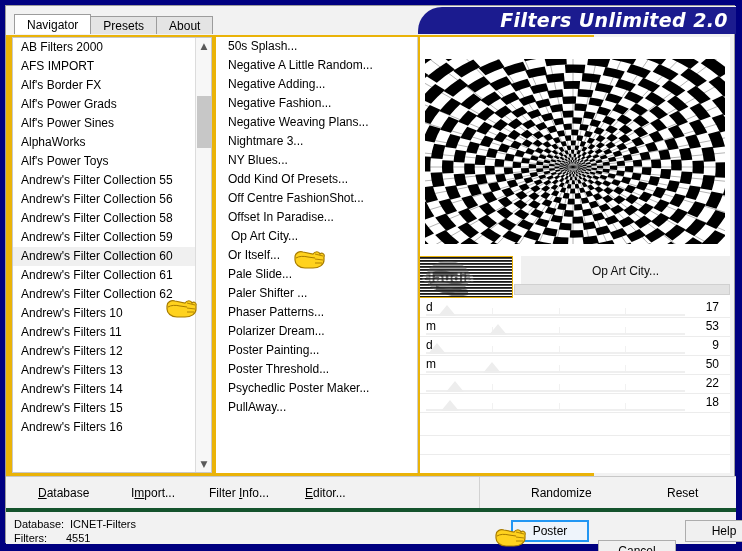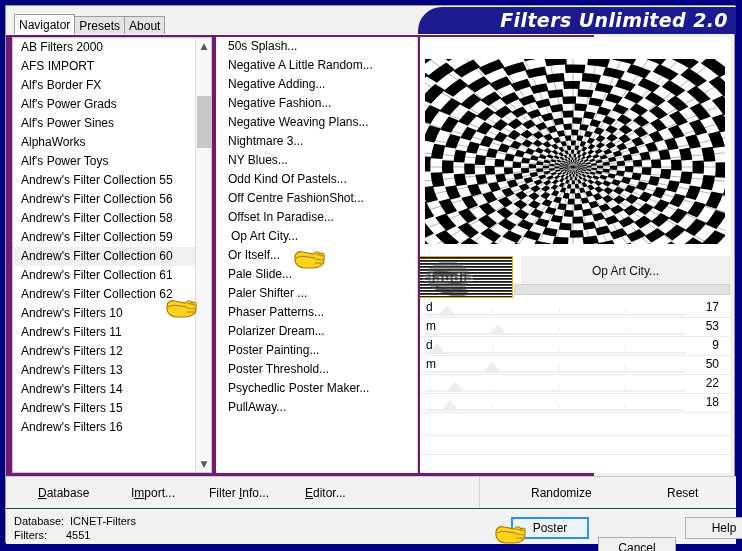--- a/index.html
+++ b/index.html
@@ -44,41 +44,41 @@
     font-family:"DejaVu Sans", sans-serif;
     white-space:nowrap;
   }
   
   .tabs{
     position:absolute;left:8px;top:9px;height:20px;
     display:flex;align-items:flex-end;
   }
   .tab{
     height:19px;line-height:19px;
-    padding:0 4px;
+    padding:0 12px;
     font-size:12px;
     color:#000;
     background:#e4e4e4;
     border:1px solid #9c9c9c;
     border-bottom:none;
     margin-right:-1px;
     box-sizing:border-box;
     cursor:default;
   }
   .tab.active{
     background:#ffffff;
     height:21px;line-height:21px;
     font-weight:normal;
     border-bottom:1px solid #ffffff;
     z-index:3;
   }
   
   .body-area{
     position:absolute;left:0;top:29px;width:588px;height:441px;
-    background:#701a75;
+    background:#eab308;
   }
   
   .list-left{
     position:absolute;left:6px;top:2px;width:200px;height:436px;
     background:#ffffff;
     border:1px solid #c8c8c8;
     box-sizing:border-box;
     overflow:hidden;
   }
   .list-left-inner{
@@ -205,21 +205,21 @@
     font-size:12px;color:#000;cursor:default;white-space:nowrap;
   }
   .cmd u{text-decoration:underline;}
   .cmd-sep{
     position:absolute;left:473px;top:0;width:1px;height:31px;background:#d2d2d2;
   }
   
   .statusbar{
     position:absolute;left:0;top:502px;width:730px;height:36px;
     background:#f2f2f2;
-    border-top:1px solid #14532d;
+    border-top:4px solid #14532d;
     box-sizing:border-box;
   }
   .stat-line{
     position:absolute;left:8px;font-size:11px;color:#000;white-space:nowrap;
   }
   .stat-label{position:absolute;left:0;}
   .stat-value{position:absolute;left:56px;}
   .btn{
     position:absolute;top:8px;height:22px;width:78px;
     background:#f0f0f0;
@@ -303,21 +303,21 @@
 
       <div class="list-mid">
         <div id="filt-list">
             <div class="li">50s Splash...</div>
             <div class="li">Negative A Little Random...</div>
             <div class="li">Negative Adding...</div>
             <div class="li">Negative Fashion...</div>
             <div class="li">Negative Weaving Plans...</div>
             <div class="li">Nightmare 3...</div>
             <div class="li">NY Blues...</div>
-            <div class="li">Odd Kind Of Pastels...</div>
+            <div class="li">Odd Kind Of Presets...</div>
             <div class="li">Off Centre FashionShot...</div>
             <div class="li">Offset In Paradise...</div>
             <div class="li" style="padding: 0px 0px 0px 12px;"><span class="sel-blue" style="line-height: 17px; padding: 1px 4px 1px 3px;">Op Art City...</span></div>
             <div class="li">Or Itself...</div>
             <div class="li">Pale Slide...</div>
             <div class="li">Paler Shifter ...</div>
             <div class="li">Phaser Patterns...</div>
             <div class="li">Polarizer Dream...</div>
             <div class="li">Poster Painting...</div>
             <div class="li">Poster Threshold...</div>

